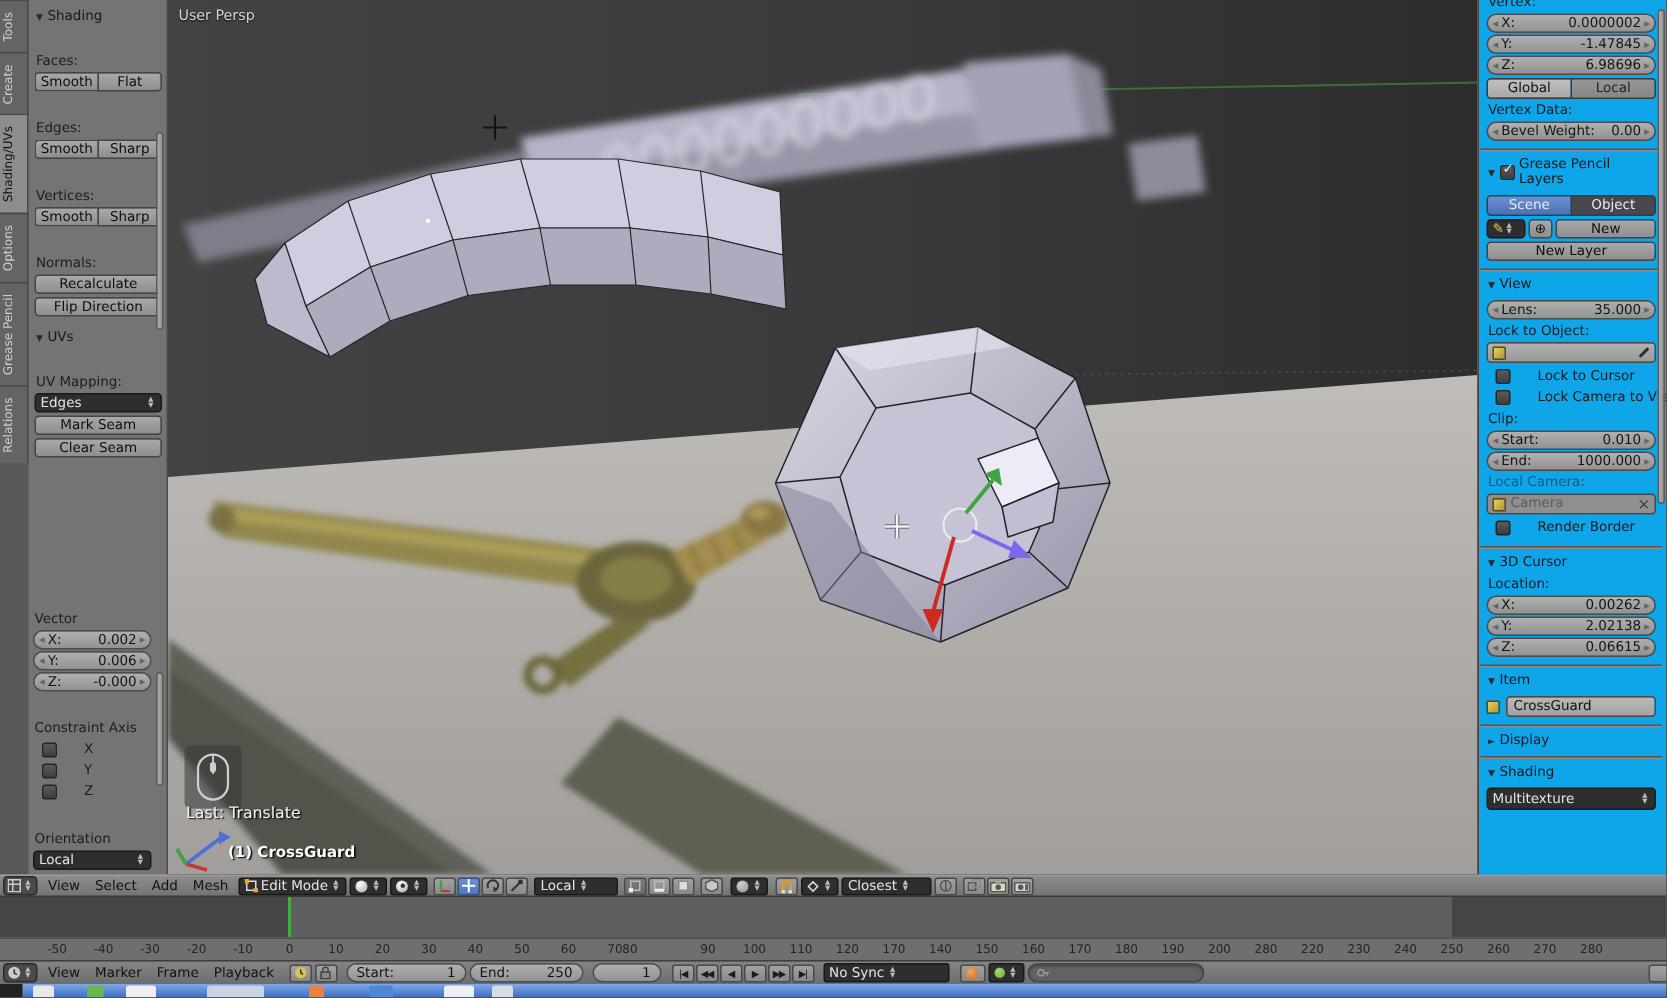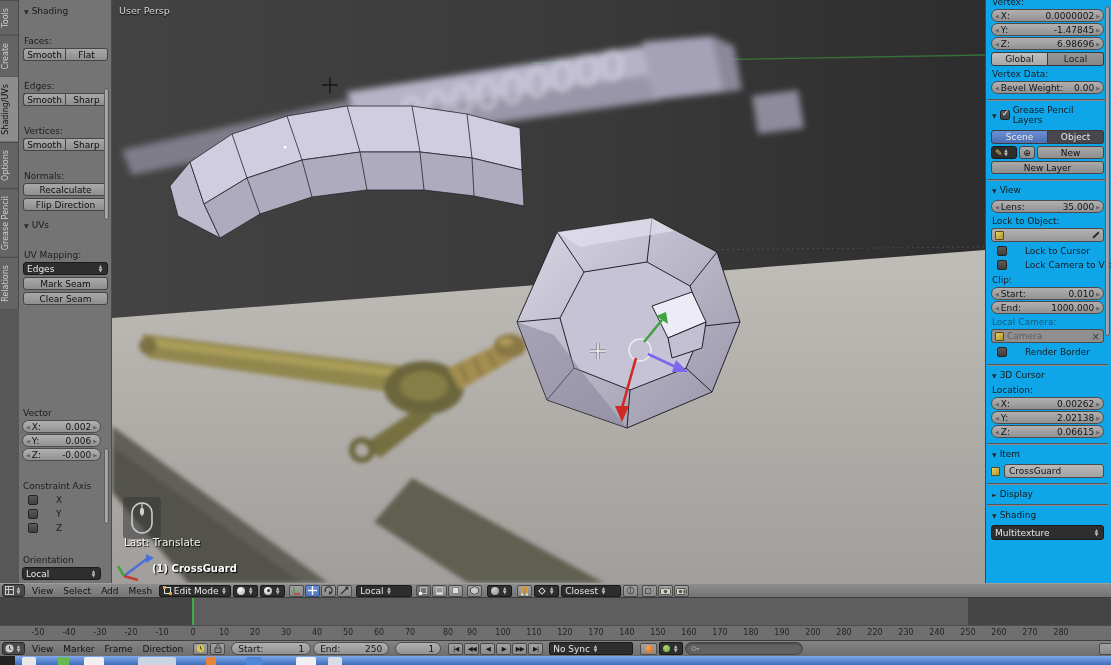--- a/index.html
+++ b/index.html
@@ -604,21 +604,21 @@
       <span class="tick" style="left: 131px;">-20</span>
       <span class="tick" style="left: 162px;">-10</span>
       <span class="tick" style="left: 193px;">0</span>
       <span class="tick" style="left: 224px;">10</span>
       <span class="tick" style="left: 255px;">20</span>
       <span class="tick" style="left: 286px;">30</span>
       <span class="tick" style="left: 317px;">40</span>
       <span class="tick" style="left: 348px;">50</span>
       <span class="tick" style="left: 379px;">60</span>
       <span class="tick" style="left: 410px;">70</span>
-      <span class="tick" style="left: 448px;">80</span>
+      <span class="tick" style="left: 420px;">80</span>
       <span class="tick" style="left: 472px;">90</span>
       <span class="tick" style="left: 503px;">100</span>
       <span class="tick" style="left: 534px;">110</span>
       <span class="tick" style="left: 565px;">120</span>
       <span class="tick" style="left: 596px;">170</span>
       <span class="tick" style="left: 627px;">140</span>
       <span class="tick" style="left: 658px;">150</span>
       <span class="tick" style="left: 689px;">160</span>
       <span class="tick" style="left: 720px;">170</span>
       <span class="tick" style="left: 751px;">180</span>
@@ -638,21 +638,21 @@
       <svg width="9" height="9">
         <circle cx="4.5" cy="4.5" r="4" fill="#ccc"></circle>
           <path d="M4.5 2.2 V4.7 L6.3 5.8" stroke="#333" fill="none"></path>
       </svg>
       <span class="updn"></span>
     </div>
     <div id="tlmenus" style="display:flex">
         <div class="menuitem">View</div>
         <div class="menuitem">Marker</div>
         <div class="menuitem">Frame</div>
-        <div class="menuitem">Direction</div>
+        <div class="menuitem">Playback</div>
       </div>
     <div class="hbtn" style="margin-left:3px">
       <svg width="9" height="9">
         <circle cx="4.5" cy="4.5" r="3.8" fill="#d9c24f"></circle>
           <path d="M4.5 2.4 V4.6 L6 5.6" stroke="#333" fill="none"></path>
       </svg>
     </div>
     <div class="hbtn">
       <svg width="8" height="9">
         <rect x="1" y="4" width="6" height="4.5" fill="#888" stroke="#444"></rect>

